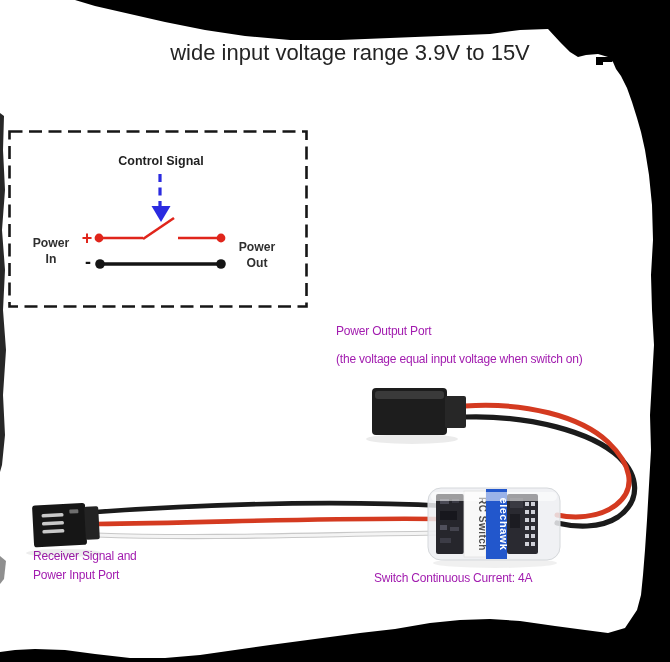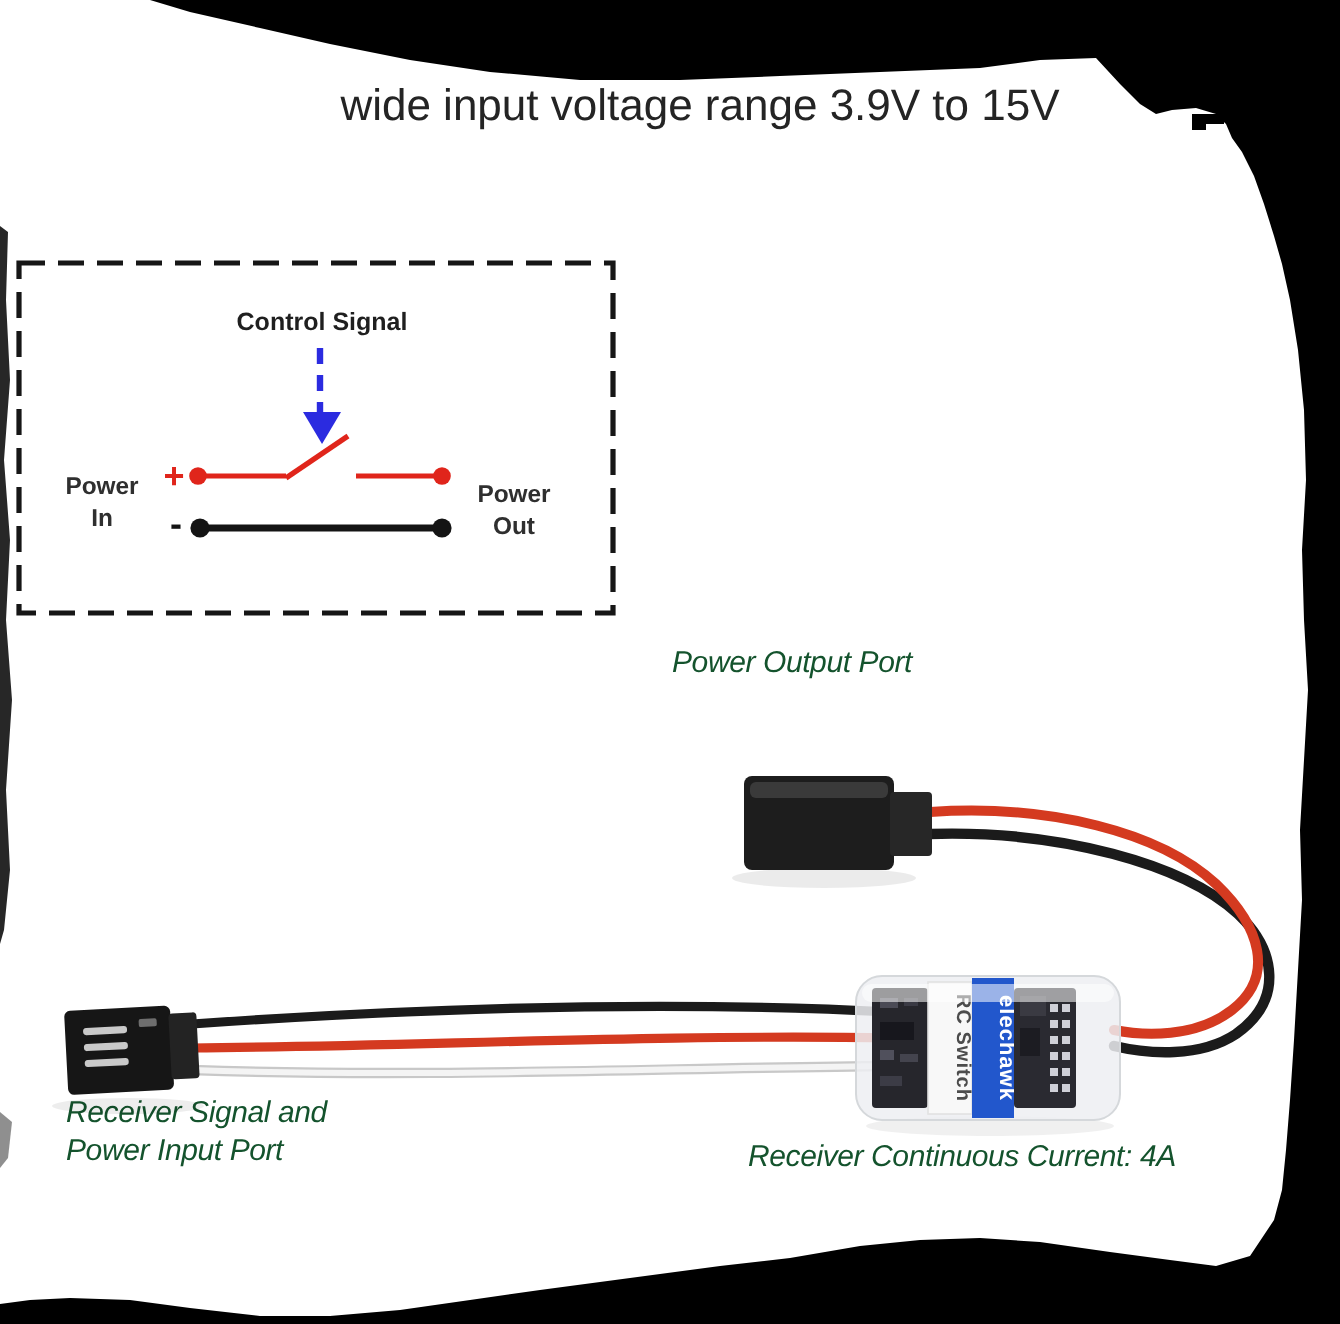--- a/index.html
+++ b/index.html
@@ -10,22 +10,22 @@
   }
   #content{position:absolute;inset:0;z-index:1;}
   
   .headline{
     position:absolute;left:15px;top:37px;width:670px;
     text-align:center;font-size:22px;line-height:31px;color:#242424;
     letter-spacing:0;
   }
   
   .photo-label{
-    position:absolute;font-size:15px;color:#14532d;letter-spacing:-0.2px;
-    white-space:nowrap;line-height:19px;font-style:italic;
+    position:absolute;font-size:12px;color:#a21caf;letter-spacing:-0.2px;
+    white-space:nowrap;line-height:19px;
   }
   .lbl-output{left:336px;top:322px;}
   .lbl-output .l1{margin-bottom:9px;}
   .lbl-input{left:33px;top:547px;}
   .lbl-current{left:374px;top:569px;}
   svg{position:absolute;display:block;}
   #diagram-svg{left:8px;top:130px;}
   #photo-svg{left:0;top:372px;}
   #torn-overlay{left:0;top:0;z-index:10;pointer-events:none;}
   text{font-family:"Liberation Sans","DejaVu Sans",sans-serif;}
@@ -59,28 +59,29 @@
     <circle cx="213" cy="134" r="4.8" fill="#141414"></circle>
 
     <text x="43" y="117" text-anchor="middle" font-size="12.2" font-weight="bold" fill="#2f2f2f">Power</text>
     <text x="43" y="133" text-anchor="middle" font-size="12.2" font-weight="bold" fill="#2f2f2f">In</text>
     <text x="249" y="121" text-anchor="middle" font-size="12.2" font-weight="bold" fill="#2f2f2f">Power</text>
     <text x="249" y="137" text-anchor="middle" font-size="12.2" font-weight="bold" fill="#2f2f2f">Out</text>
   </svg>
 
   <div class="photo-label lbl-output">
     <div class="l1">Power Output Port</div>
+    <div class="l2">(the voltage equal input voltage when switch on)</div>
   </div>
 
   <div class="photo-label lbl-input">
     <div>Receiver Signal and</div>
     <div>Power Input Port</div>
   </div>
 
-  <div class="photo-label lbl-current">Receiver Continuous Current: 4A</div>
+  <div class="photo-label lbl-current">Switch Continuous Current: 4A</div>
 
   <svg id="photo-svg" width="670" height="200" viewBox="0 0 670 200">
 
     <ellipse cx="412" cy="67" rx="46" ry="5" fill="rgba(0,0,0,0.08)"></ellipse>
     <ellipse cx="64" cy="181" rx="38" ry="4" fill="rgba(0,0,0,0.07)"></ellipse>
     <ellipse cx="495" cy="191" rx="62" ry="5" fill="rgba(0,0,0,0.06)"></ellipse>
 
     <path d="M465,45 C530,43 592,60 619,85 C638,103 642,128 618,145 C600,157 574,155 557,151" fill="none" stroke="#1b1b1b" stroke-width="5.2" stroke-linecap="round"></path>
     <path d="M465,34 C525,30 580,44 608,70 C630,91 638,116 616,133 C598,147 572,146 557,143" fill="none" stroke="#d43a20" stroke-width="5" stroke-linecap="round"></path>
 

